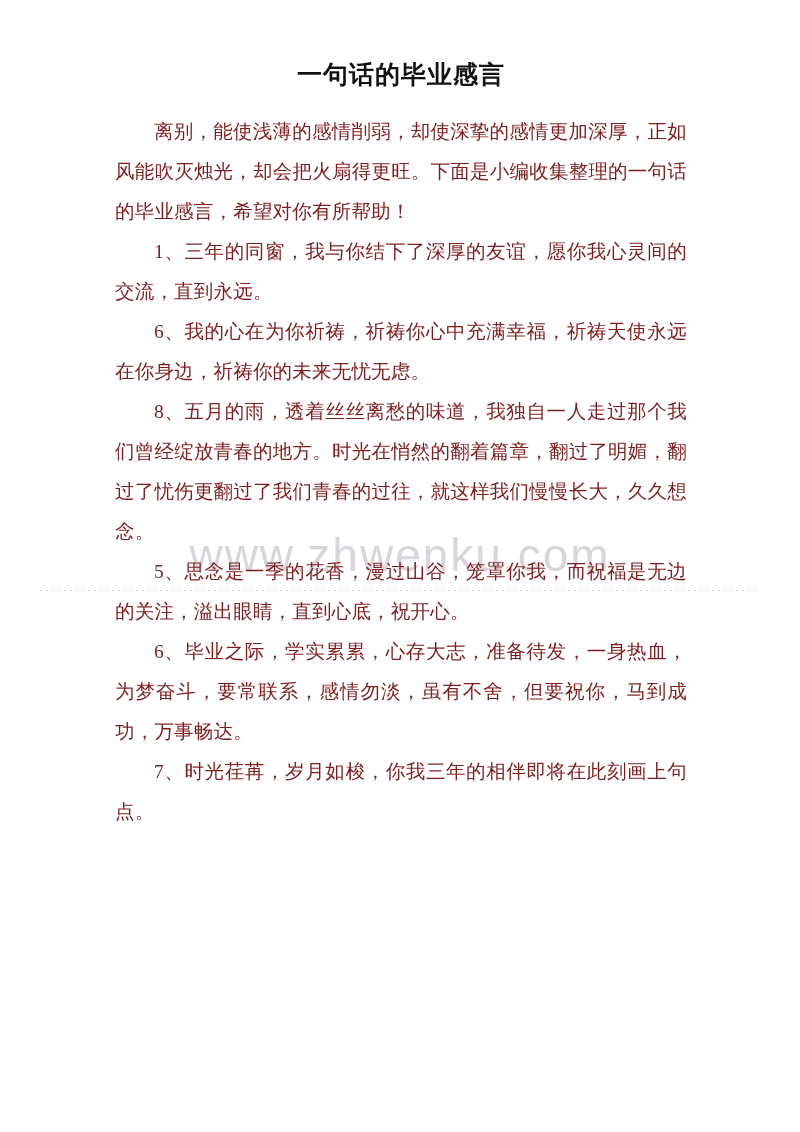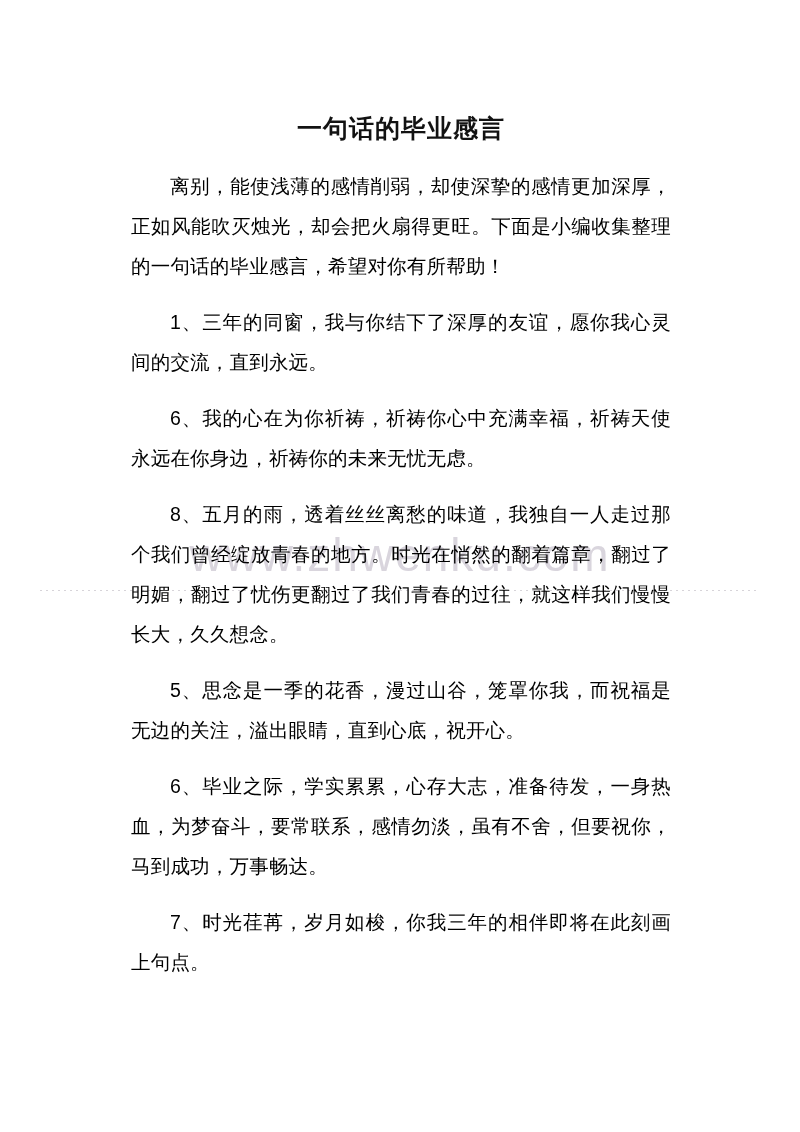--- a/index.html
+++ b/index.html
@@ -66,33 +66,33 @@
     z-index: 2;
   }
 
   .doc-title {
     font-family: "Liberation Sans", sans-serif;
     font-weight: bold;
     font-size: 25px;
     text-align: center;
     color: #121212;
     letter-spacing: 1px;
-    margin: 16px;
-    padding-top: 96px;
+    margin: 0;
+    padding-top: 58px;
     line-height: 32px;
   }
 
   .para {
-    font-family: Liberation Sans, sans-serif;
+    font-family: Liberation Serif, serif;
     font-size: 19.5px;
     line-height: 40px;
-    color: #000000;
+    color: #7f1d1d;
     text-align: justify;
     text-justify: inter-character;
-    margin: 16px;
+    margin: 0;
     text-indent: 2em;
     letter-spacing: 0.2px;
   }
 
   .para.first-body {
     margin-top: 22px;
   }
 </style>
 </head>
 <body>

